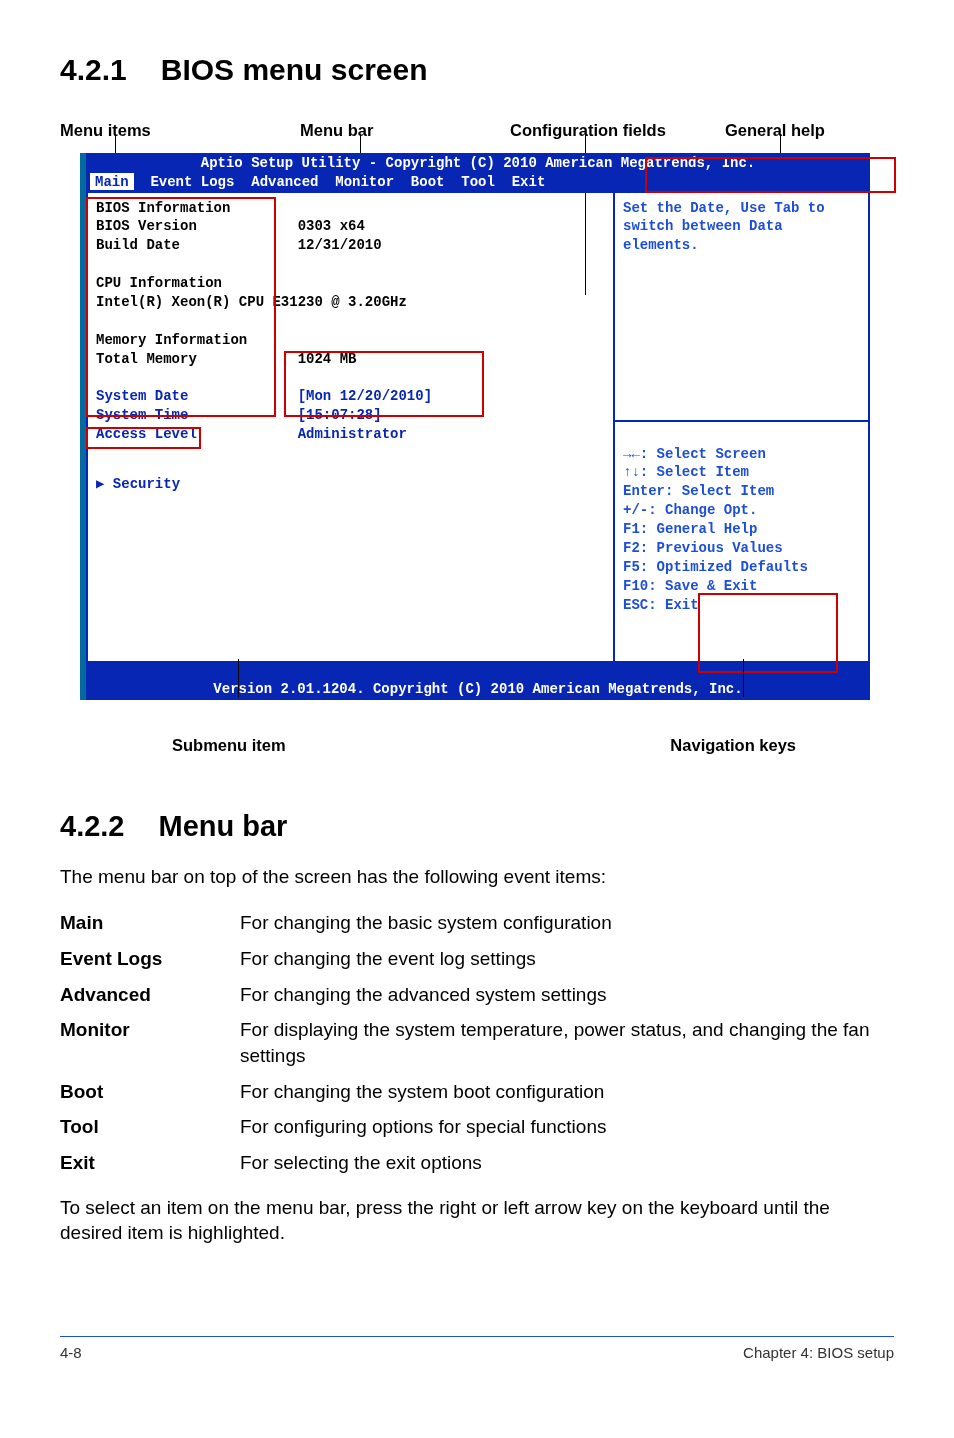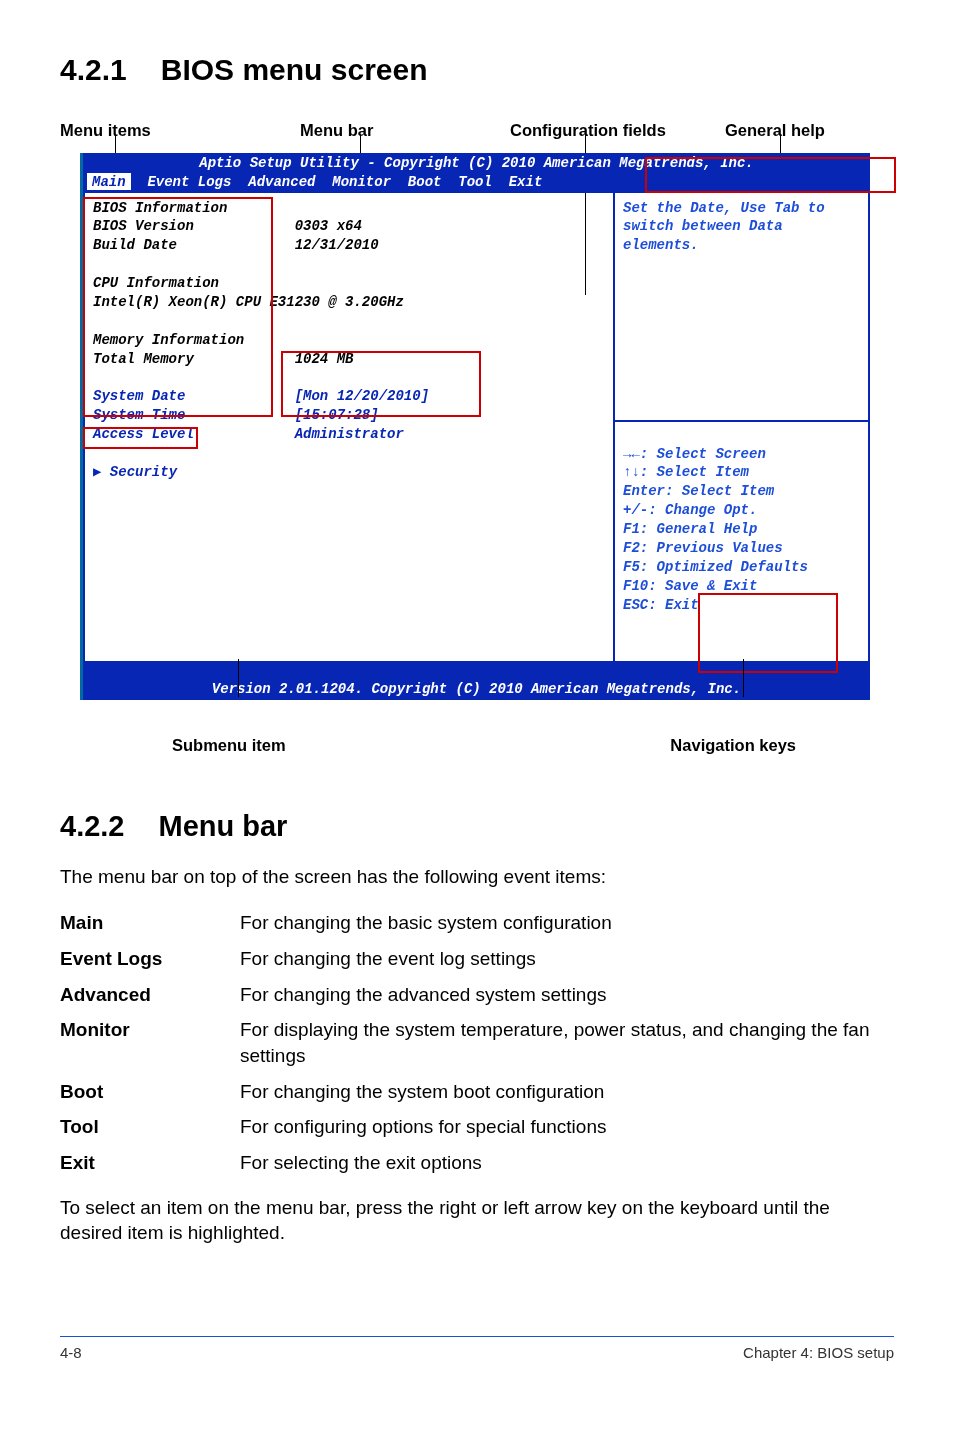--- a/index.html
+++ b/index.html
@@ -34,22 +34,21 @@
   .labels-row .lbl2 { width: 210px; }
   .labels-row .lbl3 { width: 215px; }
   .labels-row .lbl4 { flex:1; }
 
   .annot-wrap { position: relative; }
   .diagram {
     margin-left: 20px;
     width: 790px;
     font-family: "Courier New", monospace;
     font-size: 14px;
-    border-left: 3px solid #0369a1;
-    font-style: italic;
+    border-left: 6px solid #0369a1;
   }
   .bios-titlebar {
     background: #0726b4;
     color: #fff;
     padding: 1px 8px 0 8px;
     position: relative;
   }
   .bios-titlebar .line1 { text-align: center; white-space: pre; font-weight: bold;}
   .menubar {
     color: #fff;
@@ -82,21 +81,21 @@
     padding: 6px 8px;
     color: #1d4ed8;
     display: flex;
     flex-direction: column;
     gap: 13px;
   }
   .bios-right .top { flex: 0 0 auto; min-height: 208px; }
   .bios-right .divider { border-top: 2px solid #0726b4; margin: 0 -8px; }
   .bios-right .keys { padding-top: 10px; }
   .bios-left .row { white-space: pre; font-weight: bold;}
-  .bios-left .blue { color: #0726b4; }
+  .bios-left .blue { color: #0726b4; margin-top: 12px; }
   .bios-footer {
     background: #0726b4;
     color: #fff;
     text-align: center;
     padding: 17px 0 2px 0;
     white-space: pre;
     font-weight: bold;
   }
   .callout-box-red {
     position: absolute;

